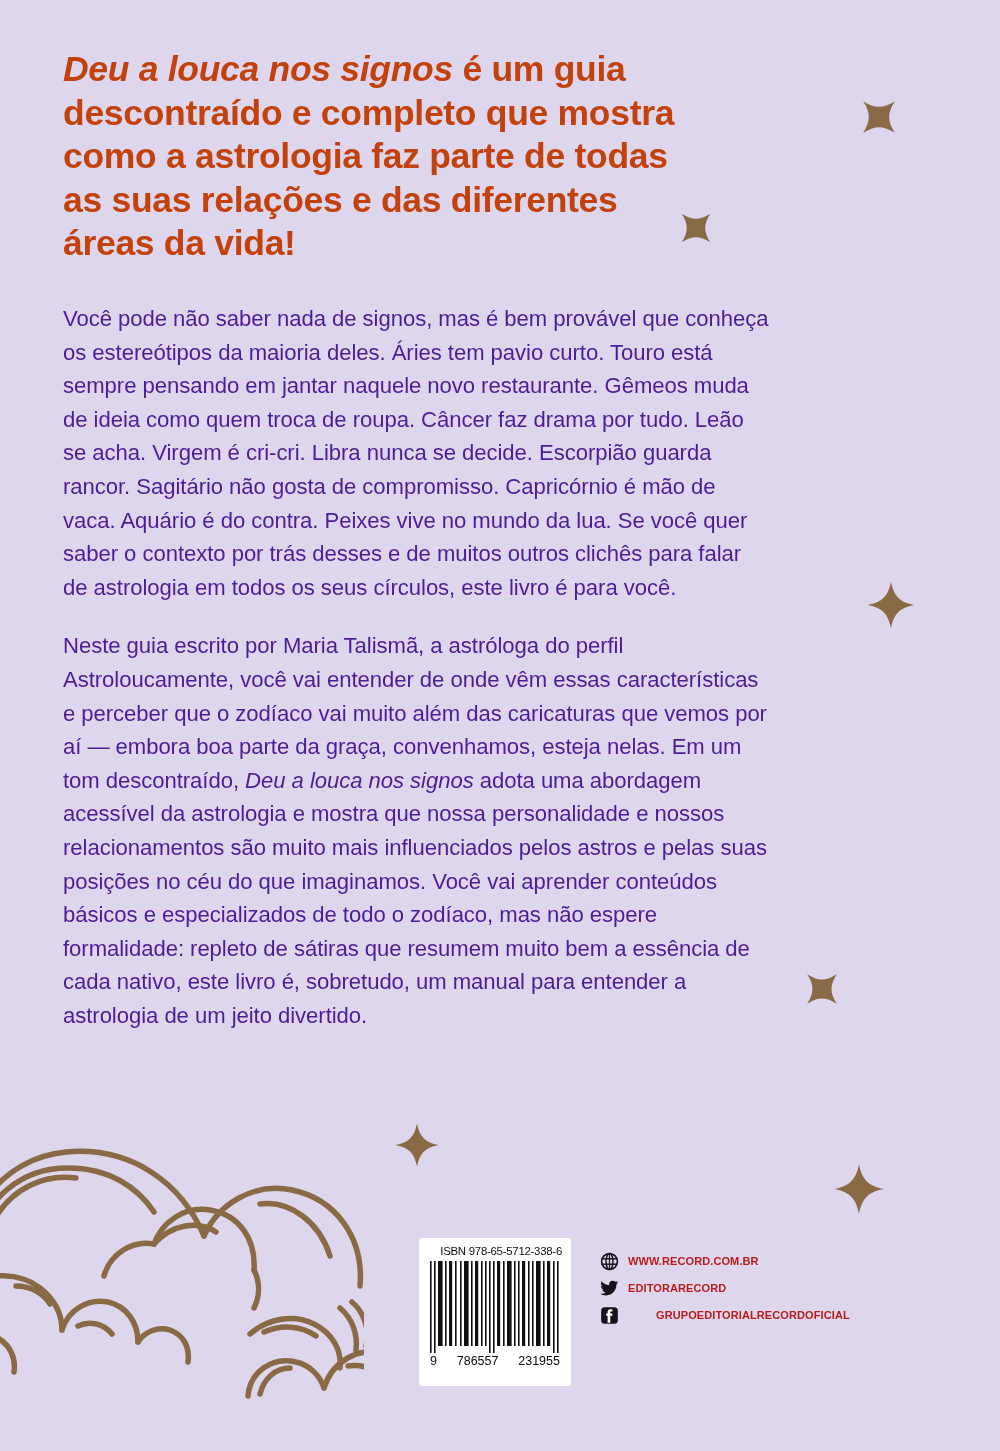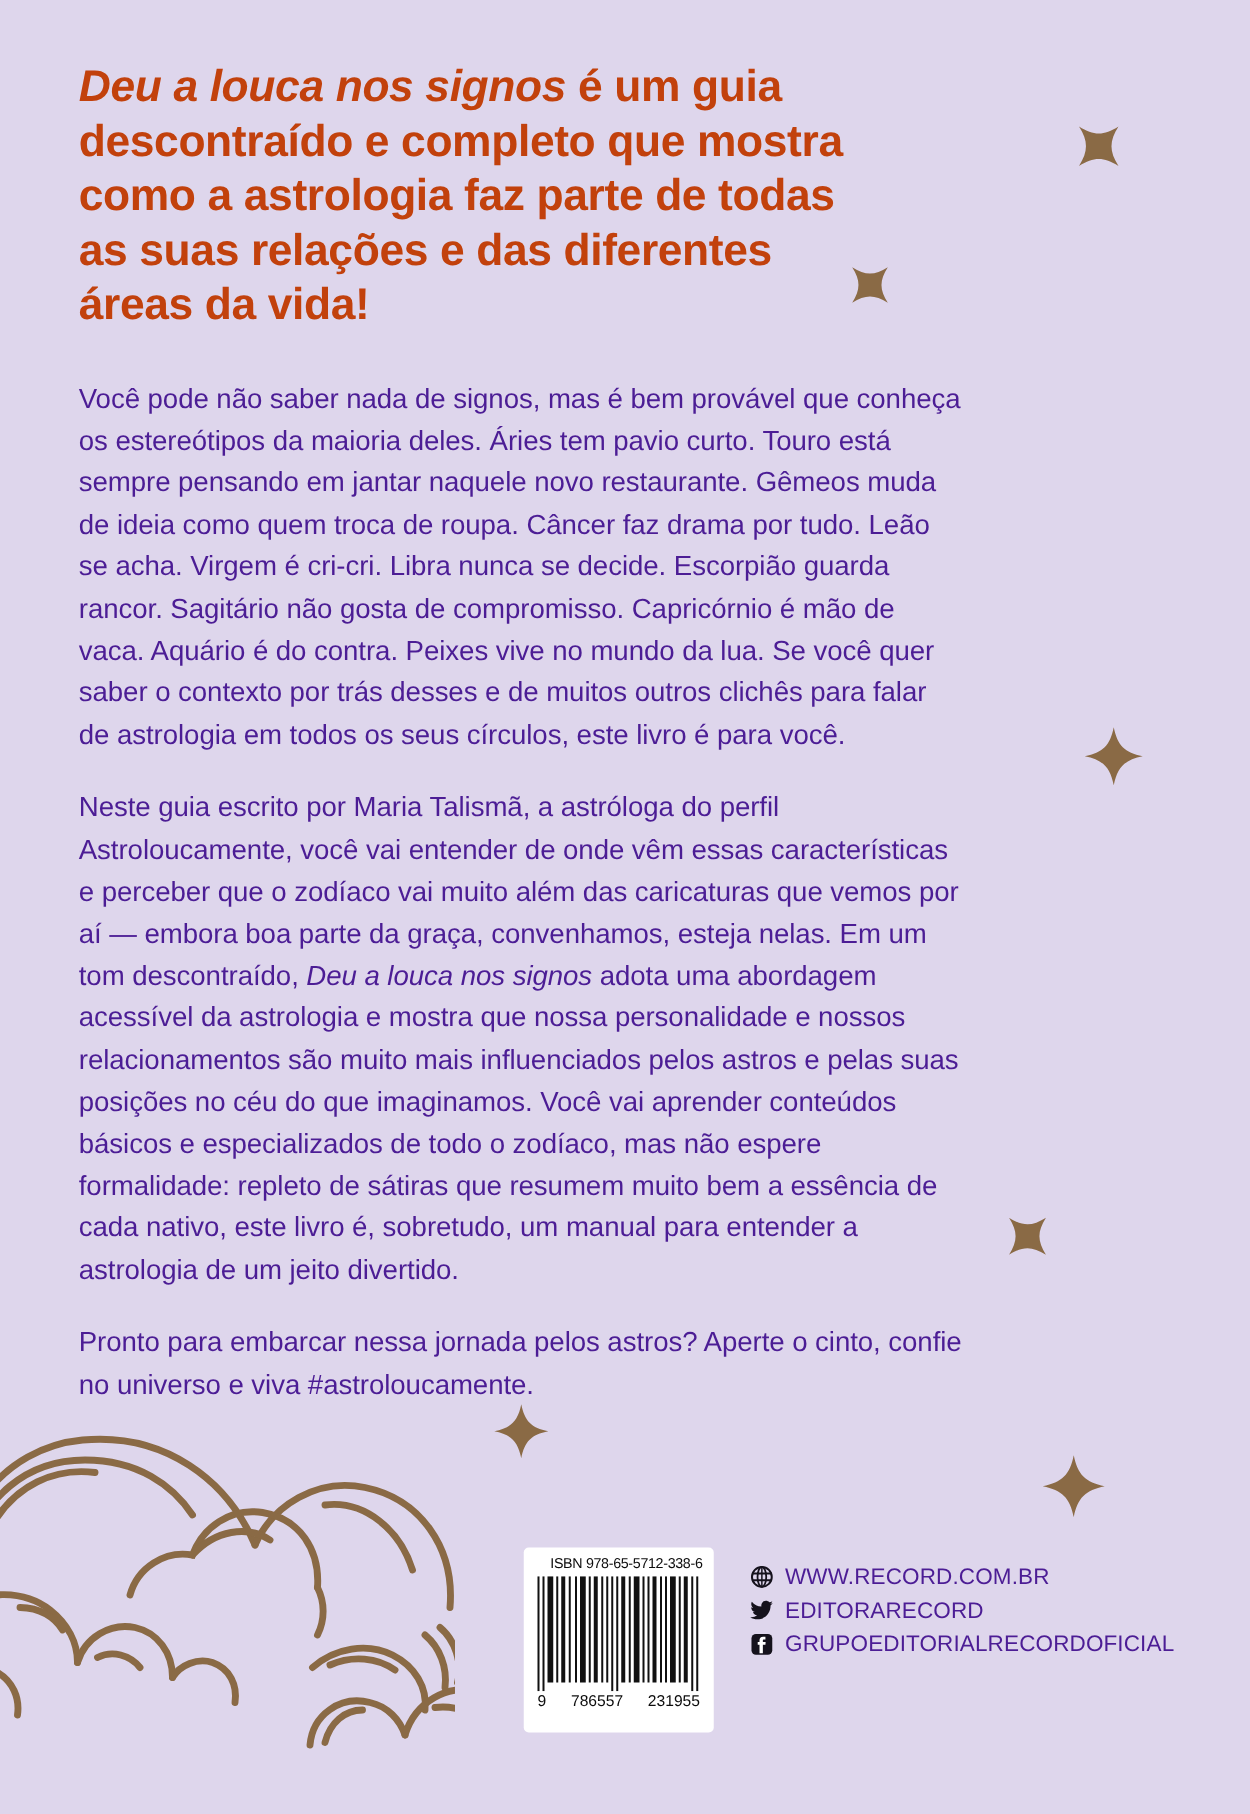--- a/index.html
+++ b/index.html
@@ -130,36 +130,36 @@
     position: absolute;
     left: 600px;
     top: 1249px;
   }
   .social-row {
     display: flex;
     align-items: center;
     height: 24px;
     margin-bottom: 3px;
   }
-  .social-row:last-child { margin-bottom: 0; }
+  .social-row:last-child { margin-bottom: 0; gap: 28px; }
   .social-icon {
     width: 19px;
     height: 19px;
     flex: 0 0 19px;
     display: flex;
     align-items: center;
     justify-content: center;
     margin-right: 9px;
   }
   .social-icon svg { display: block; }
   .social-label {
-    font-size: 18px;
-    color: #4c1d95;
+    font-size: 11px;
+    color: #b91c1c;
     letter-spacing: 0.1px;
-    font-weight: 400;
+    font-weight: 700;
     white-space: nowrap;
     font-family: "Liberation Sans", sans-serif;
   }
 </style>
 </head>
 <body>
 
 <div id="page">
 
   <div class="deco-layer">
@@ -241,21 +241,20 @@
 
   <div class="content">
 
     <div class="headline">
       <span class="ital">Deu a louca nos signos</span><span> é um guia descontraído e completo que mostra como a astrologia faz parte de todas as suas relações e das diferentes áreas da vida!</span>
     </div>
 
     <div class="body-copy">
       <p>Você pode não saber nada de signos, mas é bem provável que conheça os estereótipos da maioria deles. Áries tem pavio curto. Touro está sempre pensando em jantar naquele novo restaurante. Gêmeos muda de ideia como quem troca de roupa. Câncer faz drama por tudo. Leão se acha. Virgem é cri-cri. Libra nunca se decide. Escorpião guarda rancor. Sagitário não gosta de compromisso. Capricórnio é mão de vaca. Aquário é do contra. Peixes vive no mundo da lua. Se você quer saber o contexto por trás desses e de muitos outros clichês para falar de astrologia em todos os seus círculos, este livro é para você.</p>
       <p><span>Neste guia escrito por Maria Talismã, a astróloga do perfil Astroloucamente, você vai entender de onde vêm essas características e perceber que o zodíaco vai muito além das caricaturas que vemos por aí — embora boa parte da graça, convenhamos, esteja nelas. Em um tom descontraído, </span><span class="ital">Deu a louca nos signos</span><span> adota uma abordagem acessível da astrologia e mostra que nossa personalidade e nossos relacionamentos são muito mais influenciados pelos astros e pelas suas posições no céu do que imaginamos. Você vai aprender conteúdos básicos e especializados de todo o zodíaco, mas não espere formalidade: repleto de sátiras que resumem muito bem a essência de cada nativo, este livro é, sobretudo, um manual para entender a astrologia de um jeito divertido.</span></p>
-      <p>Pronto para embarcar nessa jornada pelos astros? Aperte o cinto, confie no universo e viva #astroloucamente.</p>
     </div>
 
     <div class="barcode-box">
       <div class="barcode-isbn">ISBN 978-65-5712-338-6</div>
       <div class="barcode-bars">
         <svg viewBox="0 0 134 92" preserveAspectRatio="none" aria-hidden="true">
           <g fill="#111111">
             <rect x="2" y="0" width="1.6" height="92"></rect>
             <rect x="6" y="0" width="1.6" height="92"></rect>
             <rect x="10" y="0" width="4.6" height="85"></rect>

